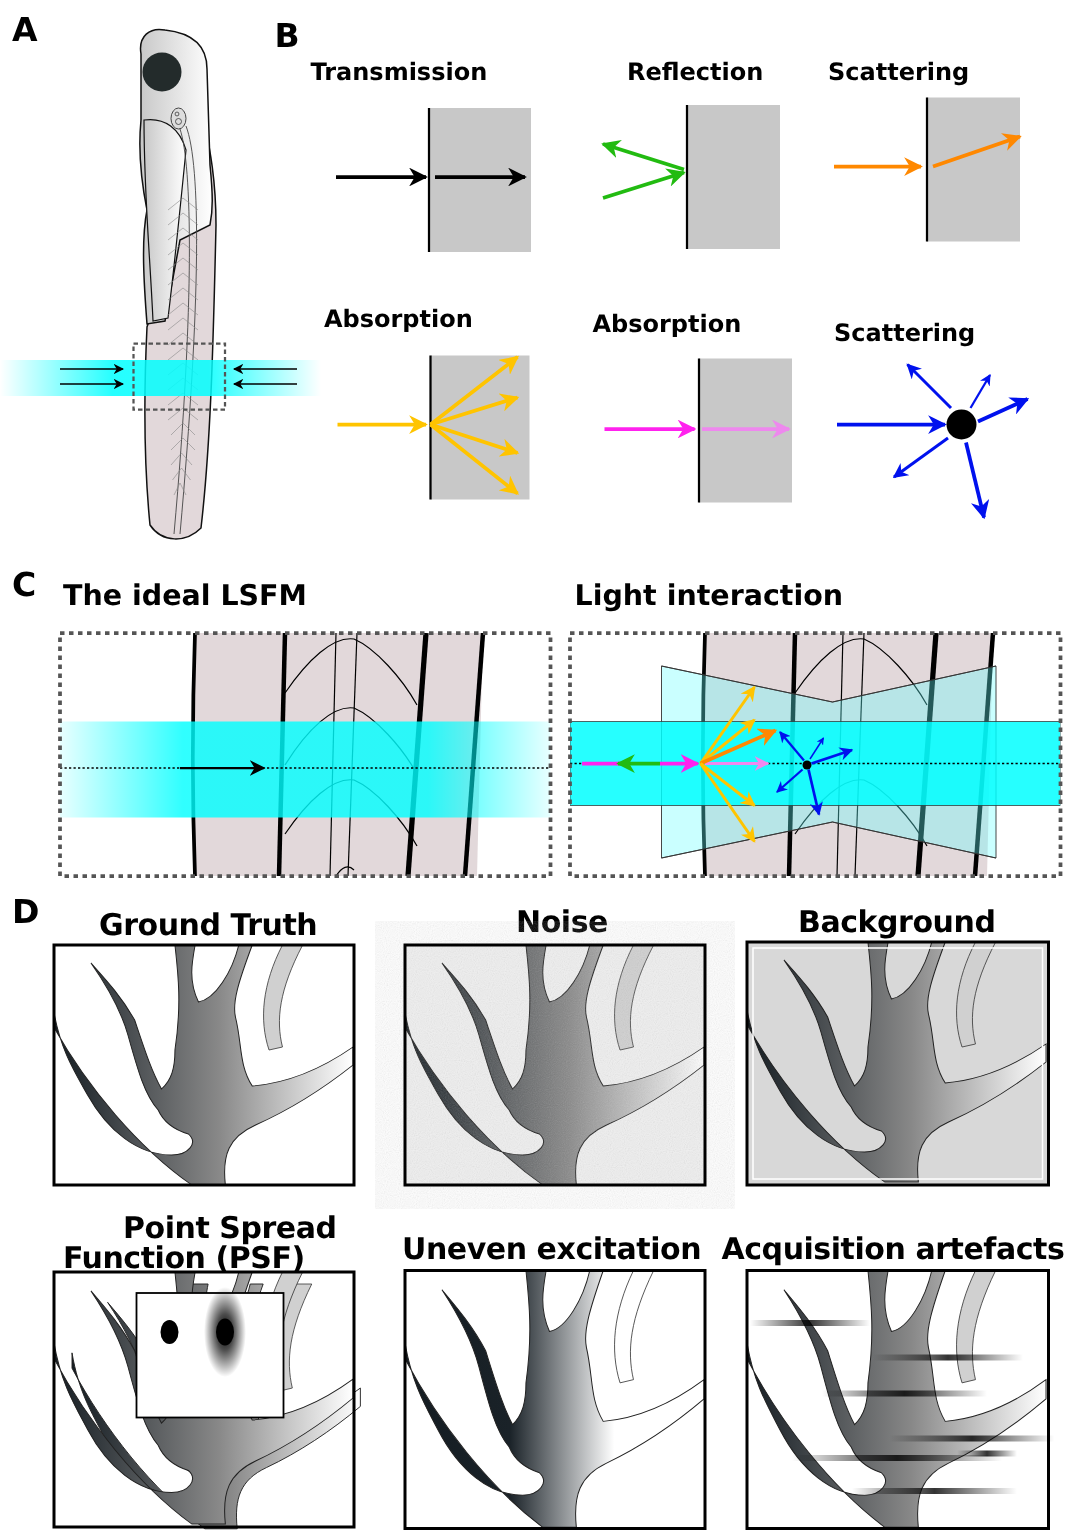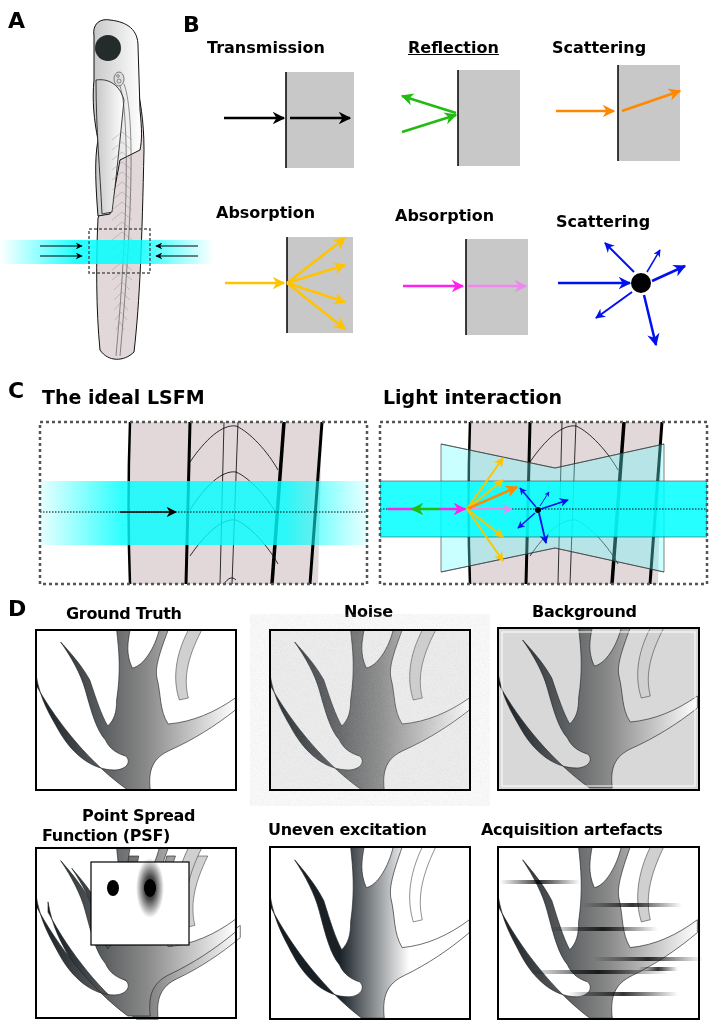--- a/index.html
+++ b/index.html
@@ -1,33 +1,33 @@
 <!DOCTYPE html>
 <html><head>
 <meta charset="utf-8">
 <style>
   html, body { margin:0; padding:0; background:#ffffff; }
   body { width:724px; height:1024px; position:relative; overflow:hidden; font-family:"DejaVu Sans", sans-serif; }
   .lbl { position:absolute; font-weight:bold; color:#000; font-family:"DejaVu Sans", sans-serif; white-space:nowrap; }
   .panel-letter { font-size:22px; }
   .b-title { font-size:16px; }
   .c-title { font-size:19px; }
-  .d-title { font-size:16px; font-family:"DejaVu Sans", sans-serif; letter-spacing:-0.3px; }
+  .d-title { font-size:20px; font-family:"DejaVu Sans", sans-serif; letter-spacing:-0.3px; }
   svg.fig { position:absolute; left:0; top:0; }
 </style>
 </head>
 <body>
 
 <div class="lbl panel-letter" style="left:8px;top:8px;">A</div>
 <div class="lbl panel-letter" style="left:183px;top:12px;">B</div>
 <div class="lbl panel-letter" style="left:8px;top:378px;">C</div>
 <div class="lbl panel-letter" style="left:8px;top:596px;">D</div>
 
 <div class="lbl b-title" style="left:207px;top:38px;">Transmission</div>
-<div class="lbl b-title" style="left:408px;top:38px;text-decoration:underline;">Reflection</div>
+<div class="lbl b-title" style="left:418px;top:38px;">Reflection</div>
 <div class="lbl b-title" style="left:552px;top:38px;">Scattering</div>
 <div class="lbl b-title" style="left:216px;top:203px;">Absorption</div>
 <div class="lbl b-title" style="left:395px;top:206px;">Absorption</div>
 <div class="lbl b-title" style="left:556px;top:212px;">Scattering</div>
 
 <div class="lbl c-title" style="left:42px;top:386px;">The ideal LSFM</div>
 <div class="lbl c-title" style="left:383px;top:386px;">Light interaction</div>
 
 <div class="lbl d-title" style="left:66px;top:604px;">Ground Truth</div>
 <div class="lbl d-title" style="left:344px;top:602px;">Noise</div>

